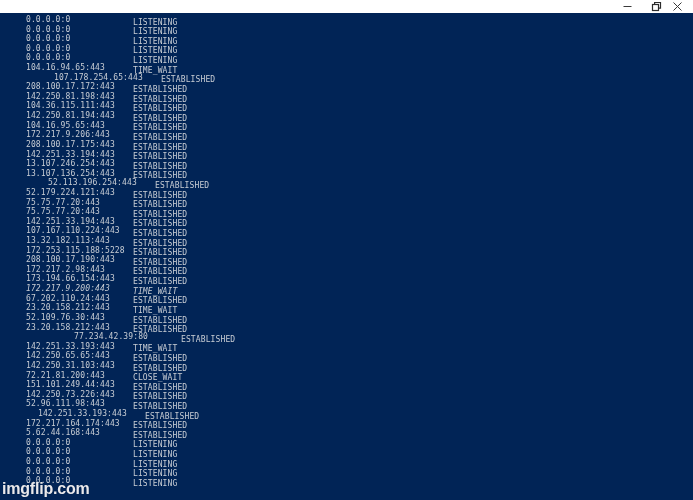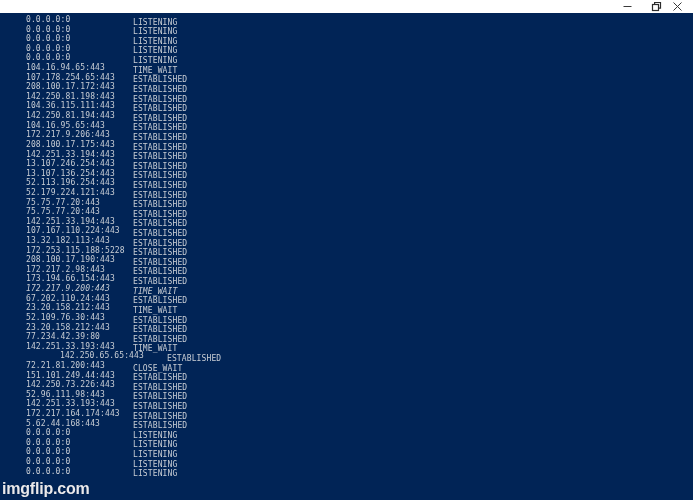--- a/index.html
+++ b/index.html
@@ -142,55 +142,56 @@
   </div>
 
   <div id="console-surface" style="background: rgb(1, 36, 86);">
     <div id="console-output">
         <div class="console-row" style="color: rgb(200, 205, 212);"><span class="col-foreign">0.0.0.0:0</span><span class="col-state">LISTENING</span></div>
         <div class="console-row" style="color: rgb(200, 205, 212);"><span class="col-foreign">0.0.0.0:0</span><span class="col-state">LISTENING</span></div>
         <div class="console-row" style="color: rgb(200, 205, 212);"><span class="col-foreign">0.0.0.0:0</span><span class="col-state">LISTENING</span></div>
         <div class="console-row" style="color: rgb(200, 205, 212);"><span class="col-foreign">0.0.0.0:0</span><span class="col-state">LISTENING</span></div>
         <div class="console-row" style="color: rgb(200, 205, 212);"><span class="col-foreign">0.0.0.0:0</span><span class="col-state">LISTENING</span></div>
         <div class="console-row" style="color: rgb(200, 205, 212);"><span class="col-foreign">104.16.94.65:443</span><span class="col-state">TIME_WAIT</span></div>
-        <div class="console-row" style="color: rgb(200, 205, 212);"><span class="col-foreign">107.178.254.65:443</span><span class="col-state">ESTABLISHED</span></div>
+        <div class="console-row" style="color: rgb(200, 205, 212); padding-left: 28px;"><span class="col-foreign">107.178.254.65:443</span><span class="col-state">ESTABLISHED</span></div>
         <div class="console-row" style="color: rgb(200, 205, 212);"><span class="col-foreign">208.100.17.172:443</span><span class="col-state">ESTABLISHED</span></div>
         <div class="console-row" style="color: rgb(200, 205, 212);"><span class="col-foreign">142.250.81.198:443</span><span class="col-state">ESTABLISHED</span></div>
         <div class="console-row" style="color: rgb(200, 205, 212);"><span class="col-foreign">104.36.115.111:443</span><span class="col-state">ESTABLISHED</span></div>
         <div class="console-row" style="color: rgb(200, 205, 212);"><span class="col-foreign">142.250.81.194:443</span><span class="col-state">ESTABLISHED</span></div>
         <div class="console-row" style="color: rgb(200, 205, 212);"><span class="col-foreign">104.16.95.65:443</span><span class="col-state">ESTABLISHED</span></div>
         <div class="console-row" style="color: rgb(200, 205, 212);"><span class="col-foreign">172.217.9.206:443</span><span class="col-state">ESTABLISHED</span></div>
         <div class="console-row" style="color: rgb(200, 205, 212);"><span class="col-foreign">208.100.17.175:443</span><span class="col-state">ESTABLISHED</span></div>
         <div class="console-row" style="color: rgb(200, 205, 212);"><span class="col-foreign">142.251.33.194:443</span><span class="col-state">ESTABLISHED</span></div>
         <div class="console-row" style="color: rgb(200, 205, 212);"><span class="col-foreign">13.107.246.254:443</span><span class="col-state">ESTABLISHED</span></div>
         <div class="console-row" style="color: rgb(200, 205, 212);"><span class="col-foreign">13.107.136.254:443</span><span class="col-state">ESTABLISHED</span></div>
-        <div class="console-row" style="color: rgb(200, 205, 212);"><span class="col-foreign">52.113.196.254:443</span><span class="col-state">ESTABLISHED</span></div>
+        <div class="console-row" style="color: rgb(200, 205, 212); margin-left: 22px;"><span class="col-foreign">52.113.196.254:443</span><span class="col-state">ESTABLISHED</span></div>
         <div class="console-row" style="color: rgb(200, 205, 212);"><span class="col-foreign">52.179.224.121:443</span><span class="col-state">ESTABLISHED</span></div>
         <div class="console-row" style="color: rgb(200, 205, 212);"><span class="col-foreign">75.75.77.20:443</span><span class="col-state">ESTABLISHED</span></div>
         <div class="console-row" style="color: rgb(200, 205, 212);"><span class="col-foreign">75.75.77.20:443</span><span class="col-state">ESTABLISHED</span></div>
         <div class="console-row" style="color: rgb(200, 205, 212);"><span class="col-foreign">142.251.33.194:443</span><span class="col-state">ESTABLISHED</span></div>
         <div class="console-row" style="color: rgb(200, 205, 212);"><span class="col-foreign">107.167.110.224:443</span><span class="col-state">ESTABLISHED</span></div>
         <div class="console-row" style="color: rgb(200, 205, 212);"><span class="col-foreign">13.32.182.113:443</span><span class="col-state">ESTABLISHED</span></div>
         <div class="console-row" style="color: rgb(200, 205, 212);"><span class="col-foreign">172.253.115.188:5228</span><span class="col-state">ESTABLISHED</span></div>
         <div class="console-row" style="color: rgb(200, 205, 212);"><span class="col-foreign">208.100.17.190:443</span><span class="col-state">ESTABLISHED</span></div>
         <div class="console-row" style="color: rgb(200, 205, 212);"><span class="col-foreign">172.217.2.98:443</span><span class="col-state">ESTABLISHED</span></div>
         <div class="console-row" style="color: rgb(200, 205, 212);"><span class="col-foreign">173.194.66.154:443</span><span class="col-state">ESTABLISHED</span></div>
         <div class="console-row" style="color: rgb(200, 205, 212); font-style: italic;"><span class="col-foreign">172.217.9.200:443</span><span class="col-state">TIME_WAIT</span></div>
         <div class="console-row" style="color: rgb(200, 205, 212);"><span class="col-foreign">67.202.110.24:443</span><span class="col-state">ESTABLISHED</span></div>
         <div class="console-row" style="color: rgb(200, 205, 212);"><span class="col-foreign">23.20.158.212:443</span><span class="col-state">TIME_WAIT</span></div>
         <div class="console-row" style="color: rgb(200, 205, 212);"><span class="col-foreign">52.109.76.30:443</span><span class="col-state">ESTABLISHED</span></div>
         <div class="console-row" style="color: rgb(200, 205, 212);"><span class="col-foreign">23.20.158.212:443</span><span class="col-state">ESTABLISHED</span></div>
-        <div class="console-row" style="color: rgb(200, 205, 212);"><span class="col-foreign">77.234.42.39:80</span><span class="col-state">ESTABLISHED</span></div>
+        <div class="console-row" style="color: rgb(200, 205, 212); padding-left: 48px;"><span class="col-foreign">77.234.42.39:80</span><span class="col-state">ESTABLISHED</span></div>
         <div class="console-row" style="color: rgb(200, 205, 212);"><span class="col-foreign">142.251.33.193:443</span><span class="col-state">TIME_WAIT</span></div>
-        <div class="console-row" style="color: rgb(200, 205, 212); margin-left: 34px;"><span class="col-foreign">142.250.65.65:443</span><span class="col-state">ESTABLISHED</span></div>
+        <div class="console-row" style="color: rgb(200, 205, 212);"><span class="col-foreign">142.250.65.65:443</span><span class="col-state">ESTABLISHED</span></div>
+        <div class="console-row" style="color: rgb(200, 205, 212);"><span class="col-foreign">142.250.31.103:443</span><span class="col-state">ESTABLISHED</span></div>
         <div class="console-row" style="color: rgb(200, 205, 212);"><span class="col-foreign">72.21.81.200:443</span><span class="col-state">CLOSE_WAIT</span></div>
         <div class="console-row" style="color: rgb(200, 205, 212);"><span class="col-foreign">151.101.249.44:443</span><span class="col-state">ESTABLISHED</span></div>
         <div class="console-row" style="color: rgb(200, 205, 212);"><span class="col-foreign">142.250.73.226:443</span><span class="col-state">ESTABLISHED</span></div>
         <div class="console-row" style="color: rgb(200, 205, 212);"><span class="col-foreign">52.96.111.98:443</span><span class="col-state">ESTABLISHED</span></div>
-        <div class="console-row" style="color: rgb(200, 205, 212);"><span class="col-foreign">142.251.33.193:443</span><span class="col-state">ESTABLISHED</span></div>
+        <div class="console-row" style="color: rgb(200, 205, 212); padding-left: 12px;"><span class="col-foreign">142.251.33.193:443</span><span class="col-state">ESTABLISHED</span></div>
         <div class="console-row" style="color: rgb(200, 205, 212);"><span class="col-foreign">172.217.164.174:443</span><span class="col-state">ESTABLISHED</span></div>
         <div class="console-row" style="color: rgb(200, 205, 212);"><span class="col-foreign">5.62.44.168:443</span><span class="col-state">ESTABLISHED</span></div>
         <div class="console-row" style="color: rgb(200, 205, 212);"><span class="col-foreign">0.0.0.0:0</span><span class="col-state">LISTENING</span></div>
         <div class="console-row" style="color: rgb(200, 205, 212);"><span class="col-foreign">0.0.0.0:0</span><span class="col-state">LISTENING</span></div>
         <div class="console-row" style="color: rgb(200, 205, 212);"><span class="col-foreign">0.0.0.0:0</span><span class="col-state">LISTENING</span></div>
         <div class="console-row" style="color: rgb(200, 205, 212);"><span class="col-foreign">0.0.0.0:0</span><span class="col-state">LISTENING</span></div>
         <div class="console-row" style="color: rgb(200, 205, 212);"><span class="col-foreign">0.0.0.0:0</span><span class="col-state">LISTENING</span></div>
       </div>
 
     <div id="watermark">imgflip.com</div>

